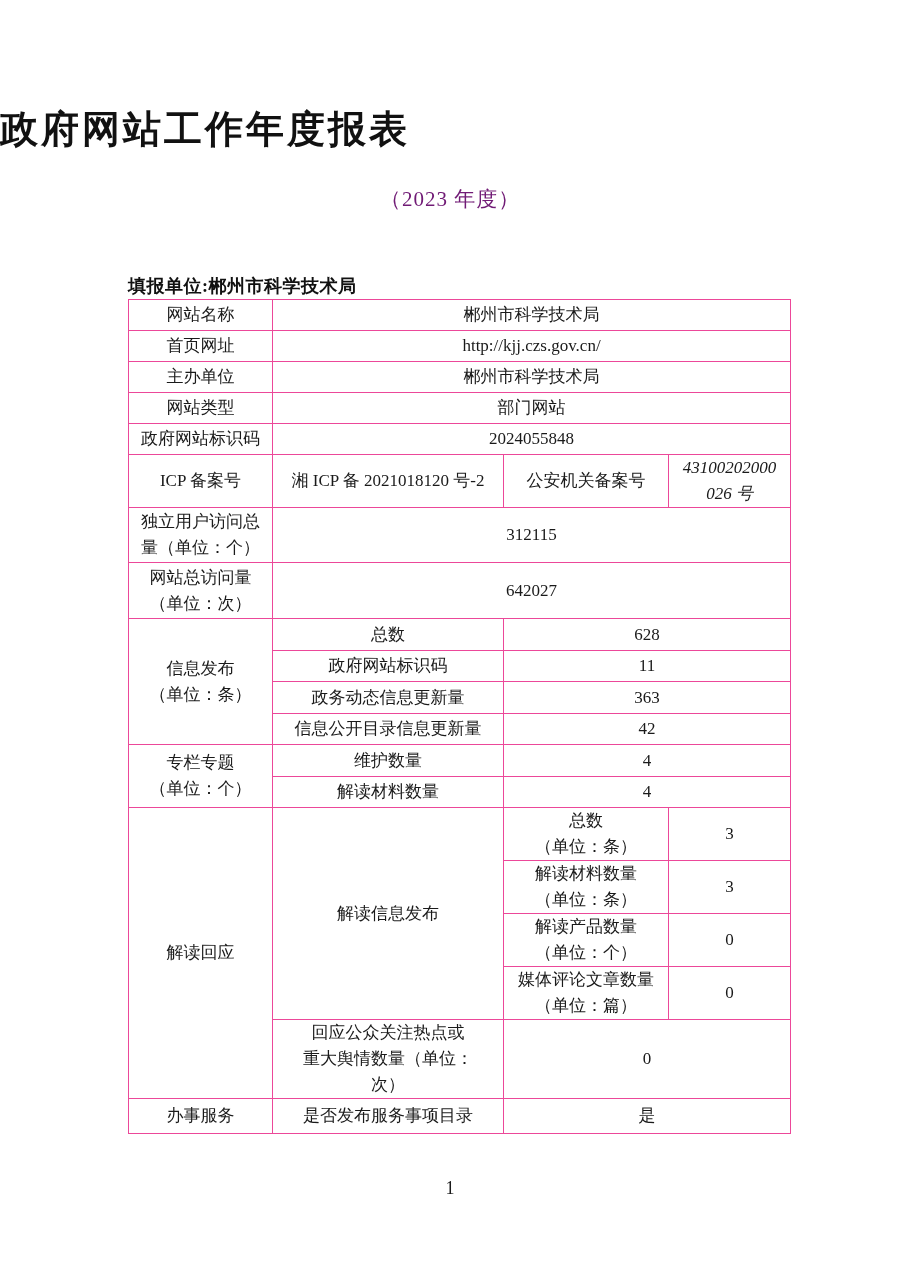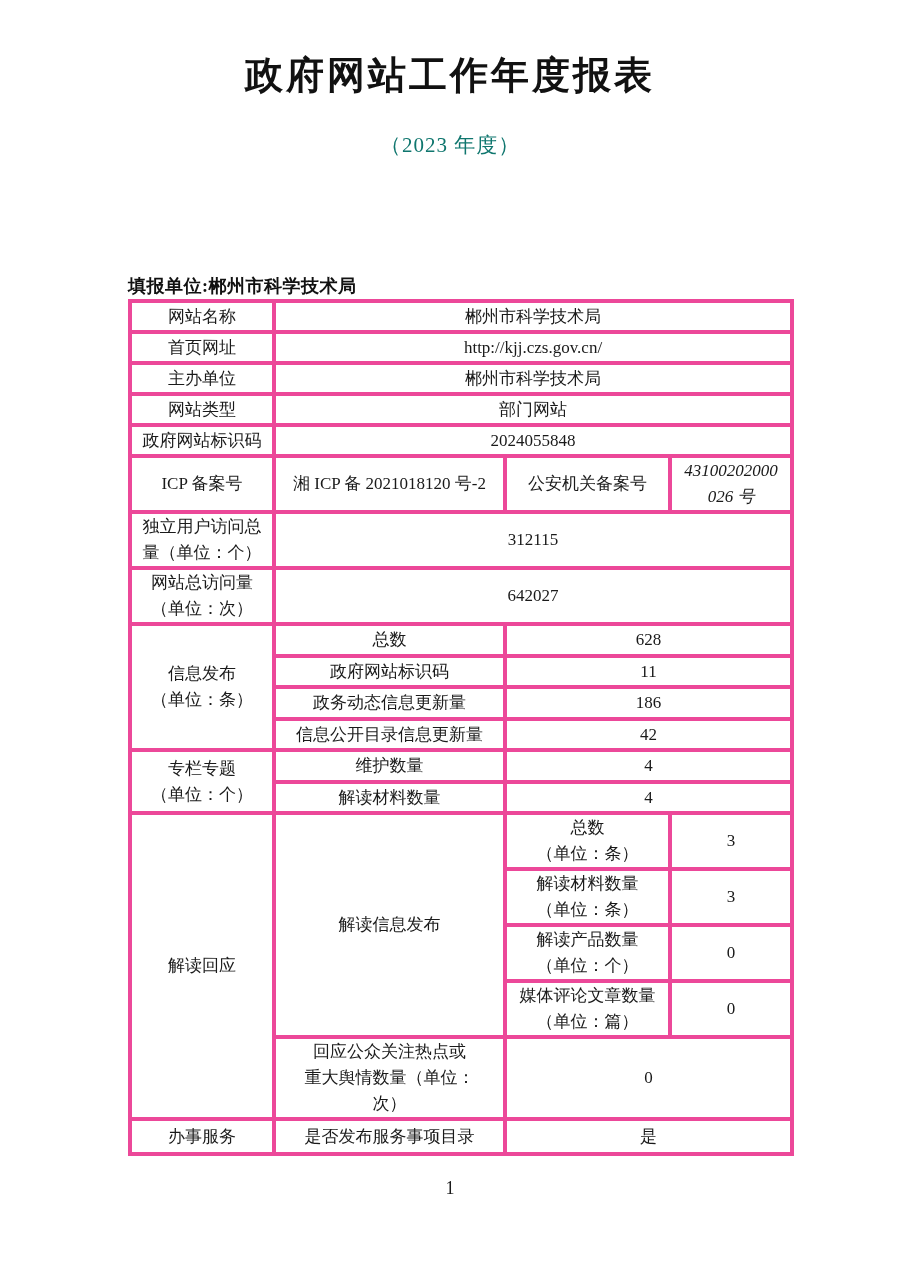--- a/index.html
+++ b/index.html
@@ -7,55 +7,55 @@
   .page {
     position: relative;
     width: 900px;
     height: 1272px;
     background: #ffffff;
     color: #1a1a1a;
     font-family: "Liberation Serif", "DejaVu Serif", serif;
     overflow: hidden;
   }
   .doc-title {
-    padding-top: 50px;
-    text-align: center;
+    padding-top: 104px;
+    text-align: left;
     font-family: "Liberation Sans", "DejaVu Sans", sans-serif;
     font-weight: bold;
     font-size: 38px;
     letter-spacing: 3px;
     color: #111111;
   }
   .doc-subtitle {
     margin-top: 30px;
     text-align: center;
     font-size: 21px;
     letter-spacing: 1px;
-    color: #0f766e;
+    color: #701a75;
   }
   .reporting-unit {
     position: absolute;
     left: 128px;
     top: 274px;
     font-size: 18px;
     font-weight: bold;
     letter-spacing: 0.5px;
     color: #111111;
     text-align: center;
   }
   table.report {
     position: absolute;
     left: 128px;
     top: 299px;
     width: 662px;
     border-collapse: collapse;
     table-layout: fixed;
   }
   table.report td {
-    border: 4px solid #ec4899;
+    border: 1px solid #ec4899;
     font-size: 17px;
     line-height: 26px;
     text-align: center;
     vertical-align: middle;
     white-space: pre-line;
     padding: 0 6px;
     overflow: hidden;
   }
   td.wrap-any { word-break: break-all; font-style: italic; }
   td.va-top { vertical-align: top; padding-top: 7px; }
@@ -129,21 +129,21 @@
 （单位：条）</td>
         <td>总数</td>
         <td colspan="2">628</td>
       </tr>
       <tr style="height:31px">
         <td>政府网站标识码</td>
         <td colspan="2">11</td>
       </tr>
       <tr style="height:32px">
         <td>政务动态信息更新量</td>
-        <td colspan="2">186</td>
+        <td colspan="2">363</td>
       </tr>
       <tr style="height:31px">
         <td>信息公开目录信息更新量</td>
         <td colspan="2">42</td>
       </tr>
       <tr style="height:32px">
         <td rowspan="2">专栏专题
 （单位：个）</td>
         <td>维护数量</td>
         <td colspan="2">4</td>

